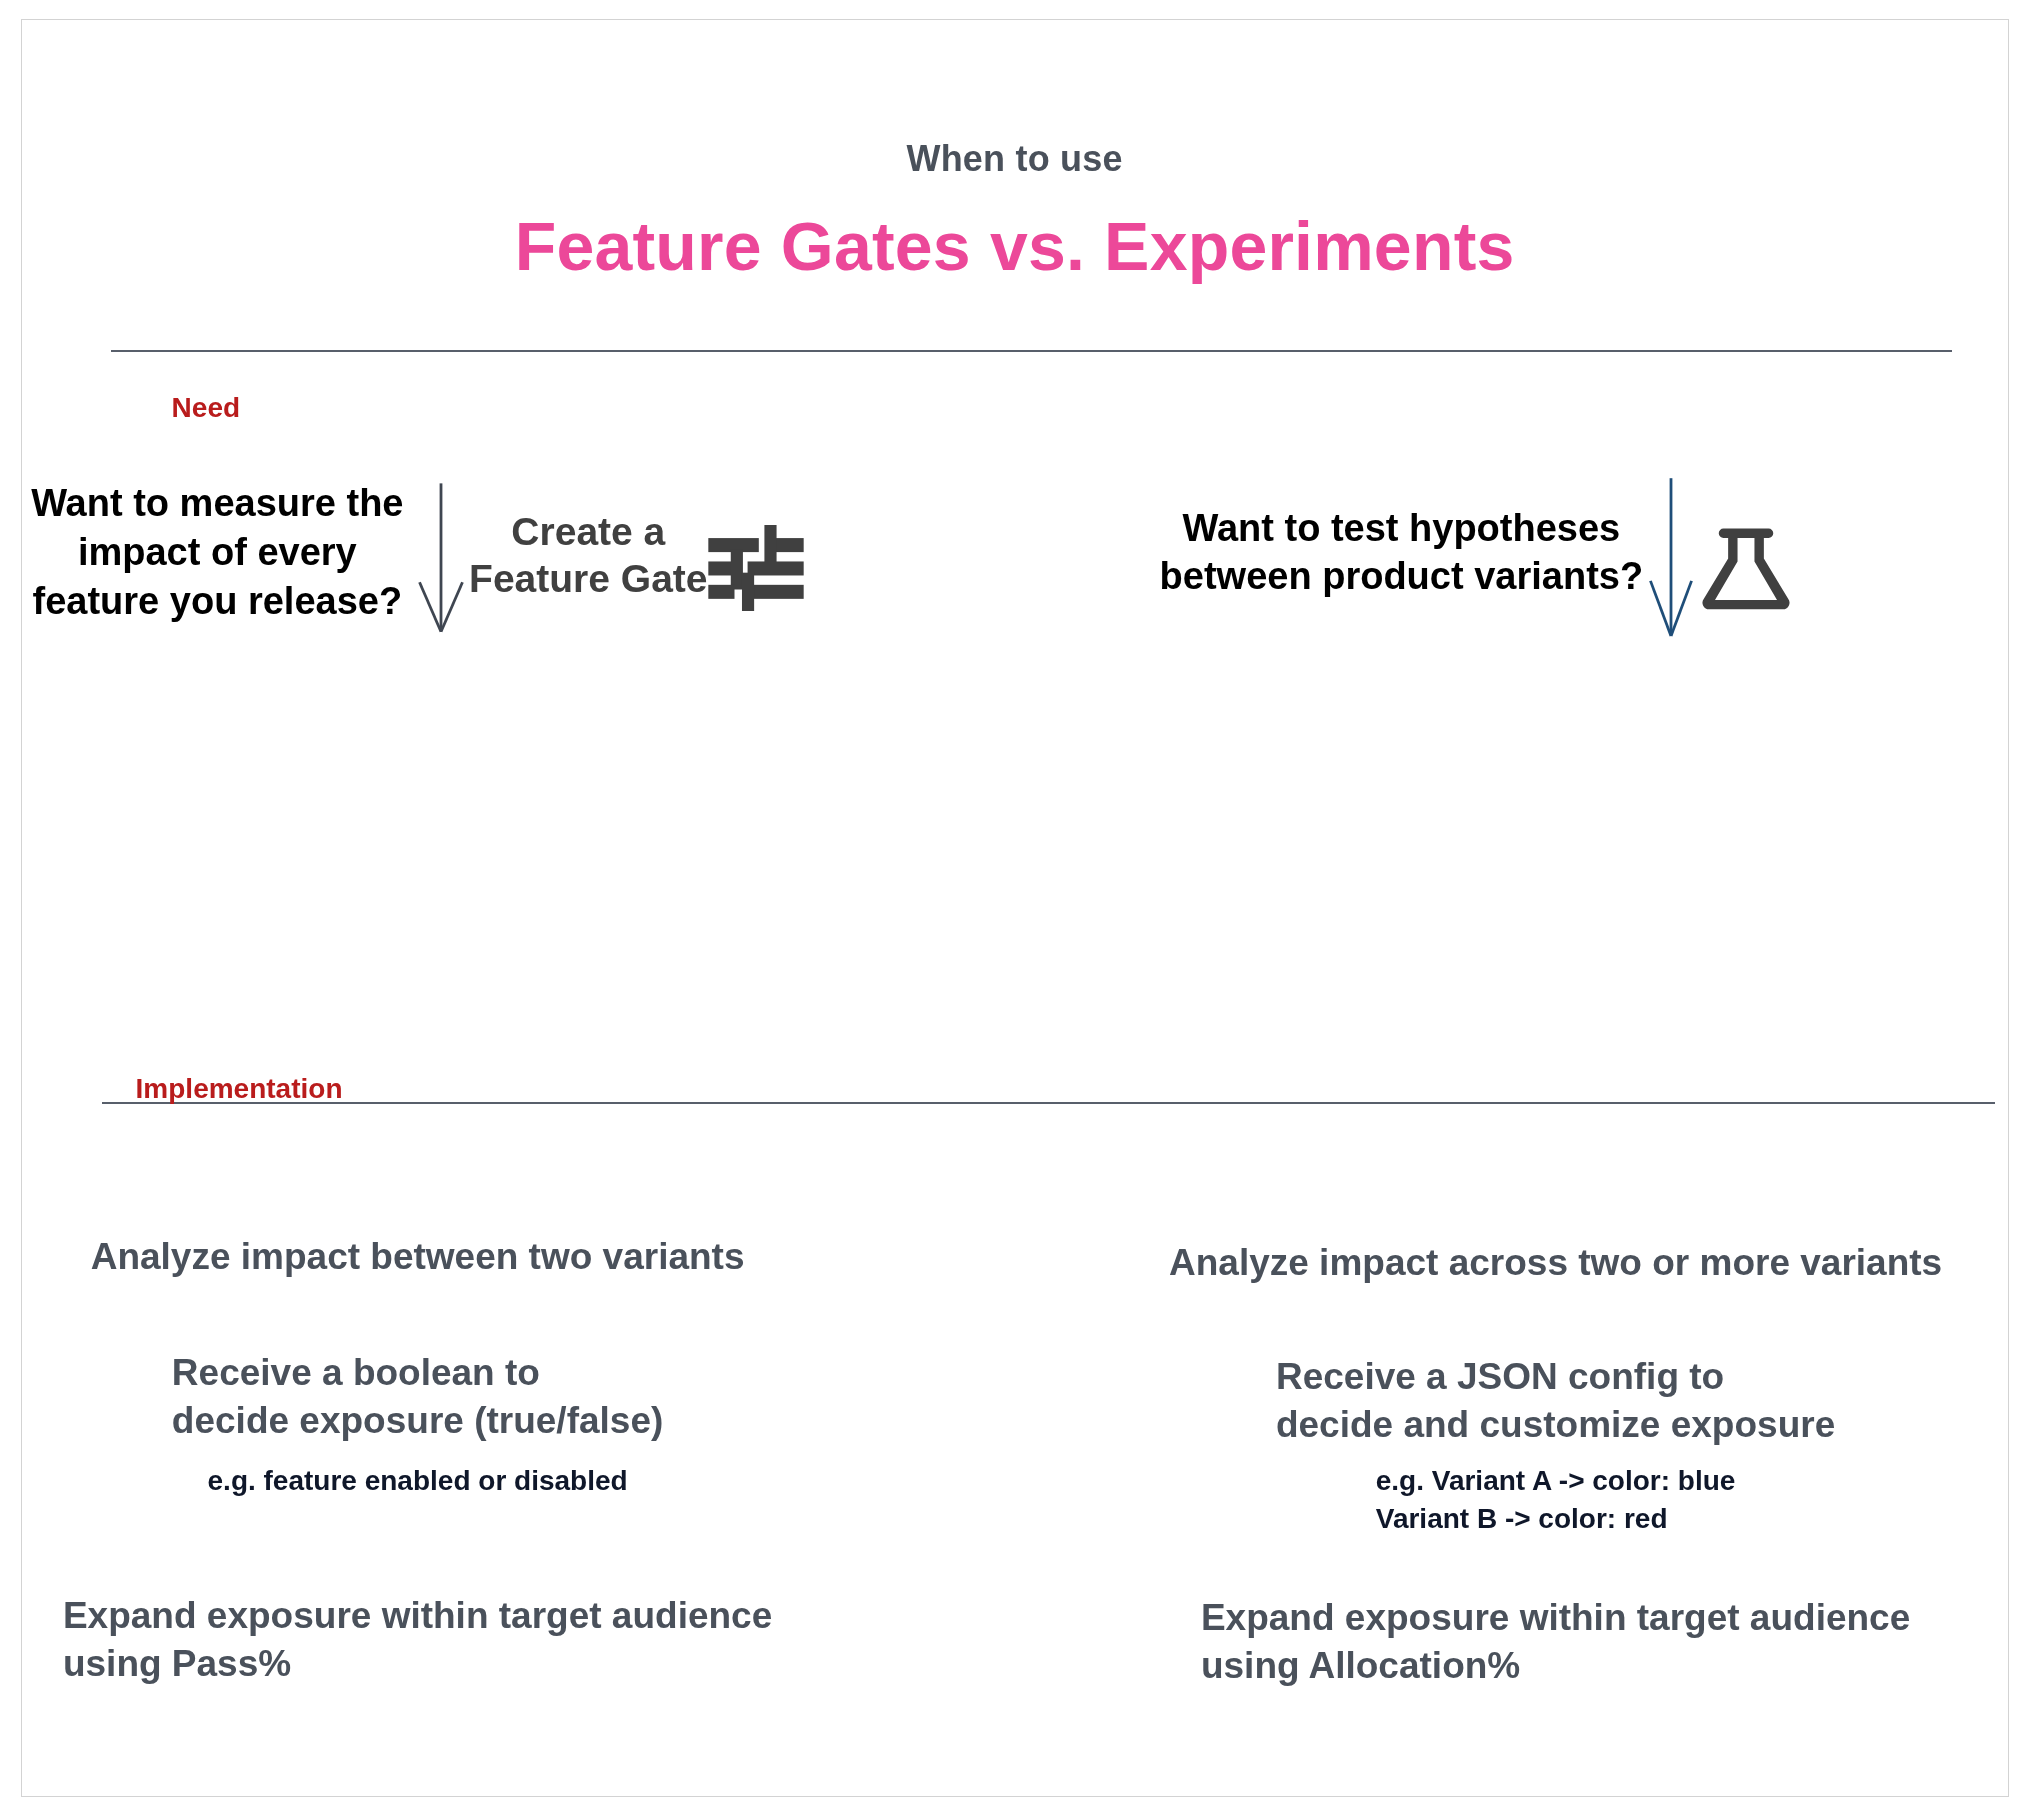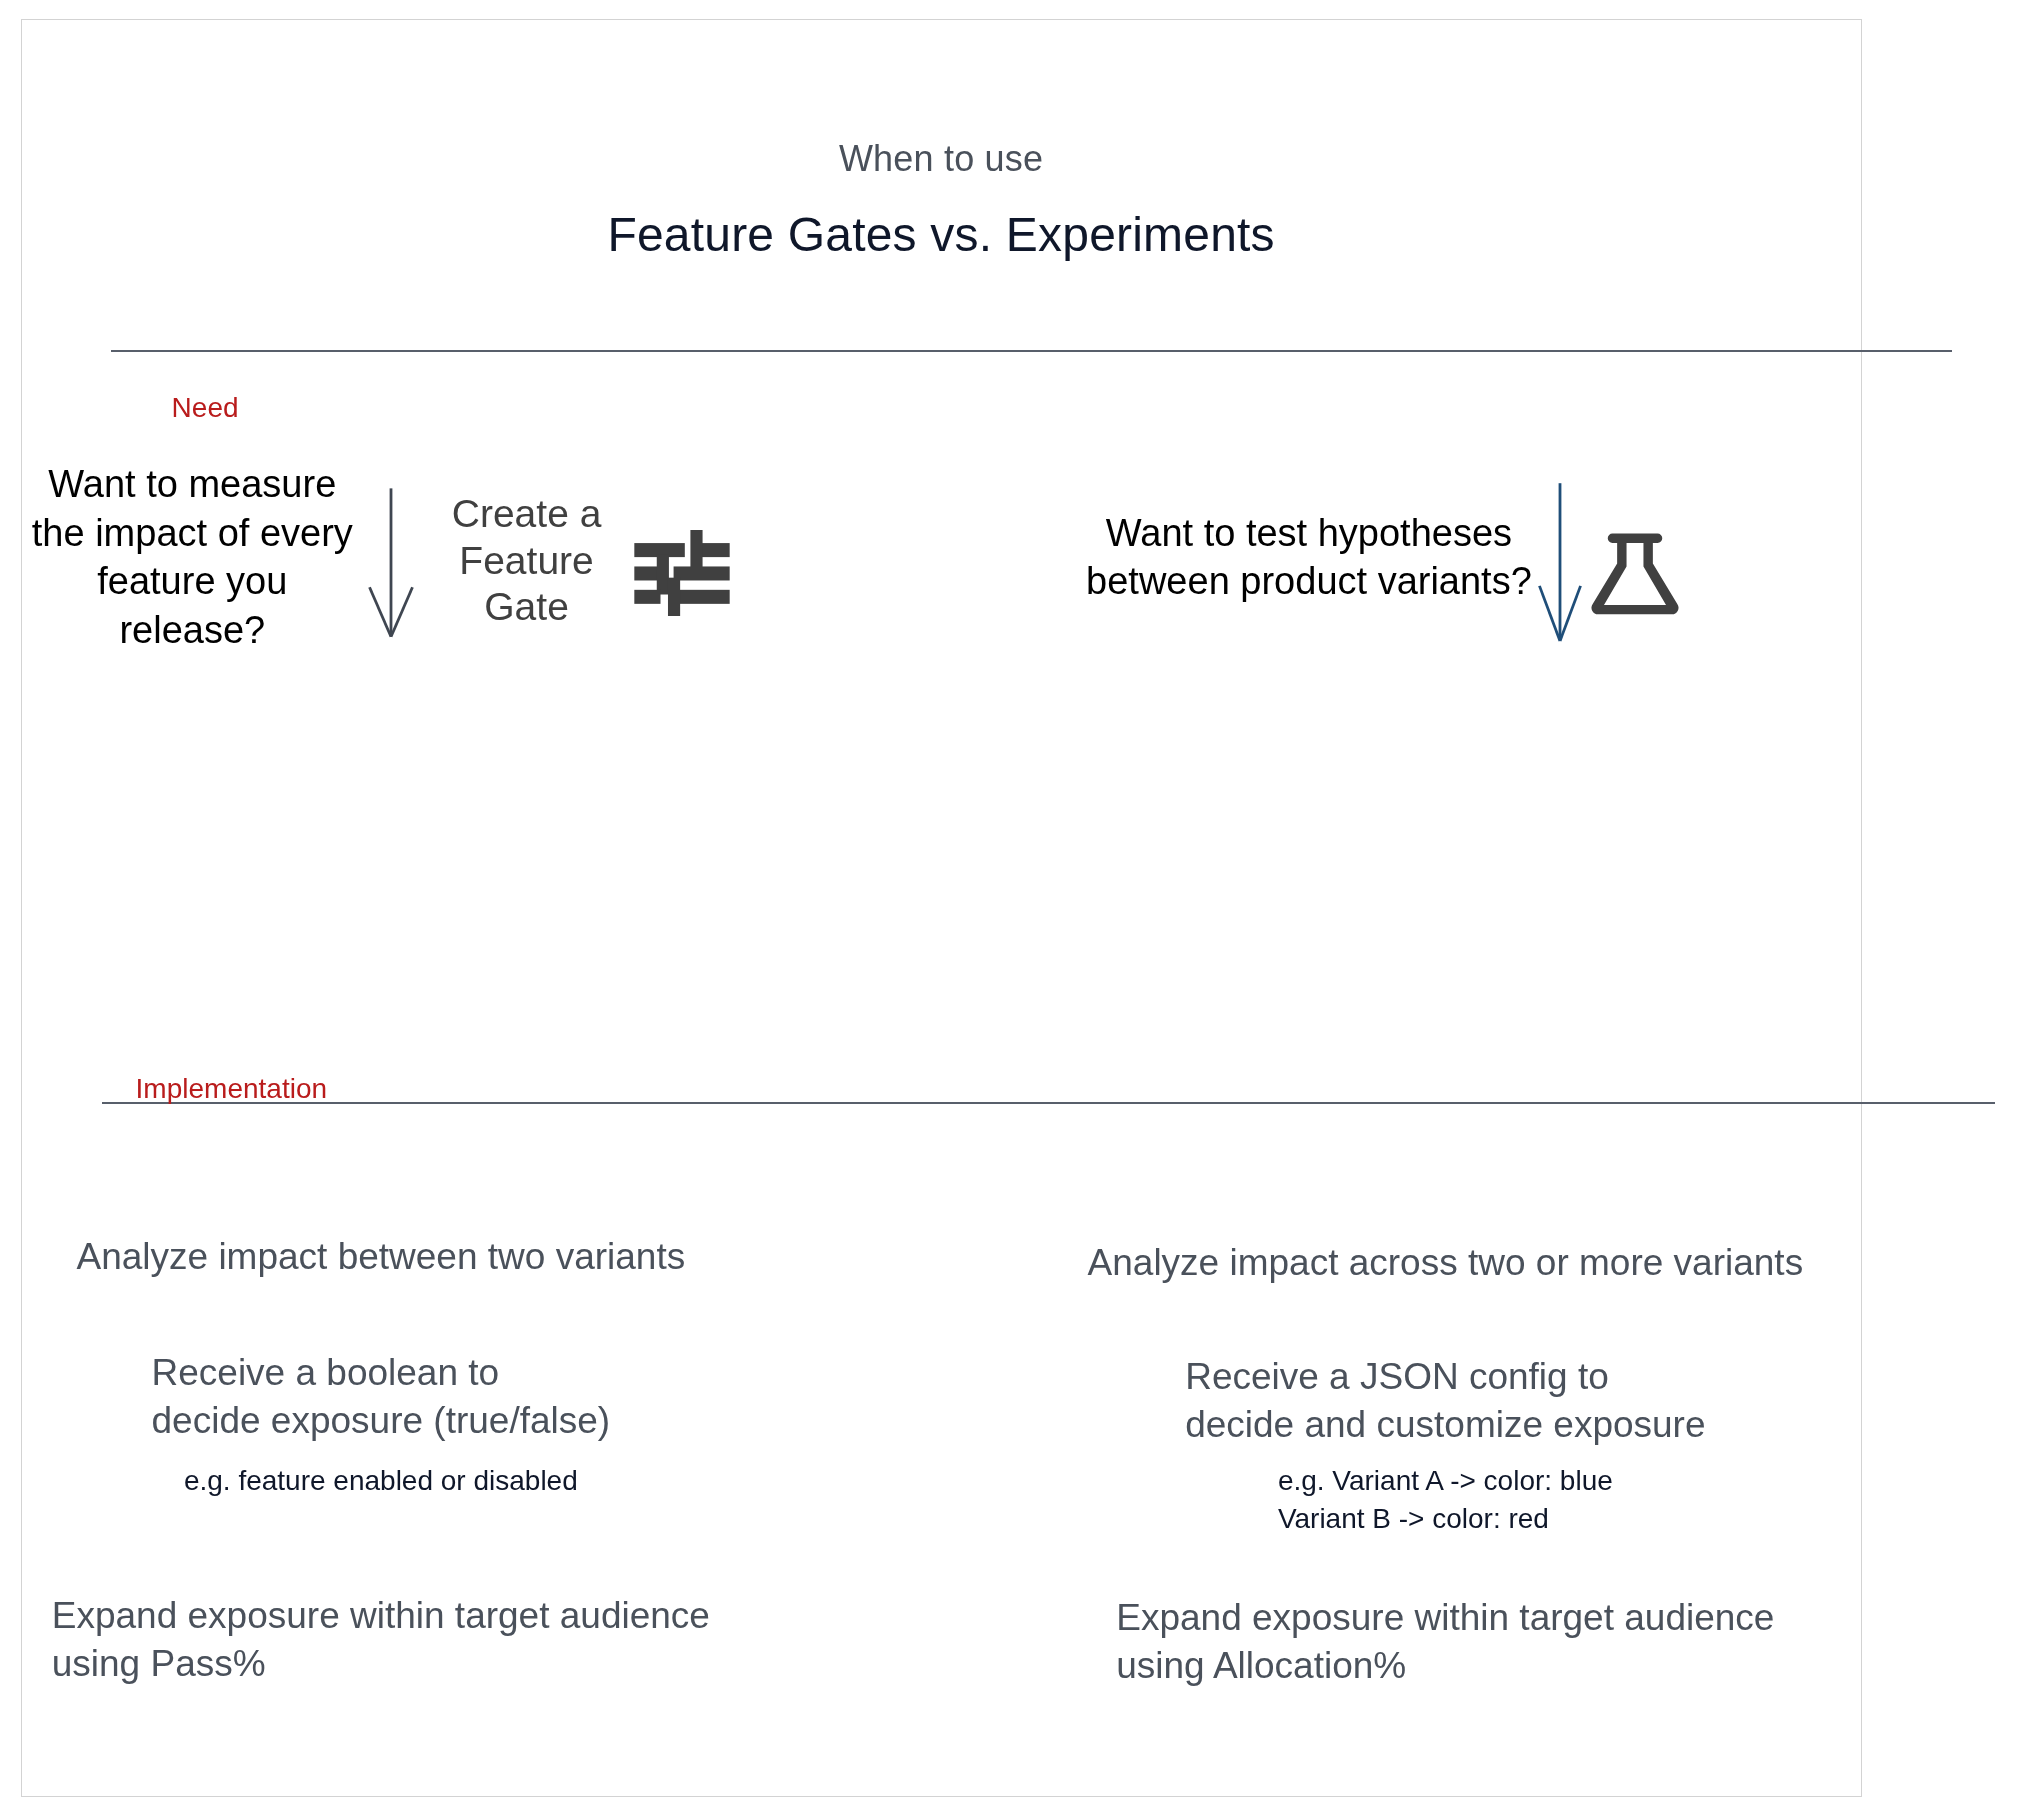--- a/index.html
+++ b/index.html
@@ -12,46 +12,47 @@
     height: 1818px;
     font-family: "Liberation Sans", sans-serif;
     -webkit-font-smoothing: antialiased;
   }
 
   
   .canvas {
     position: absolute;
     left: 20.6px;
     top: 19px;
-    width: 1841px;
+    width: 1988px;
     height: 1778px;
     border: 1.9px solid #d3d3d3;
     box-sizing: border-box;
     background: #ffffff;
+    font-weight: bold;
   }
 
   
   .header {
     position: absolute;
     left: 0;
     top: 0;
     width: 100%;
     text-align: center;
   }
   .eyebrow {
     margin-top: 117px;
     font-size: 36px;
     color: #4a515b;
     line-height: 1.2;
     letter-spacing: 0.2px;
   }
   .title {
     margin-top: 26px;
-    font-size: 48px;
-    color: #0f172a;
+    font-size: 68px;
+    color: #ec4899;
     line-height: 1.2;
     letter-spacing: 0.2px;
   }
 
   
   .divider {
     position: absolute;
     height: 0;
     border-top: 2.8px solid #585f6b;
   }

